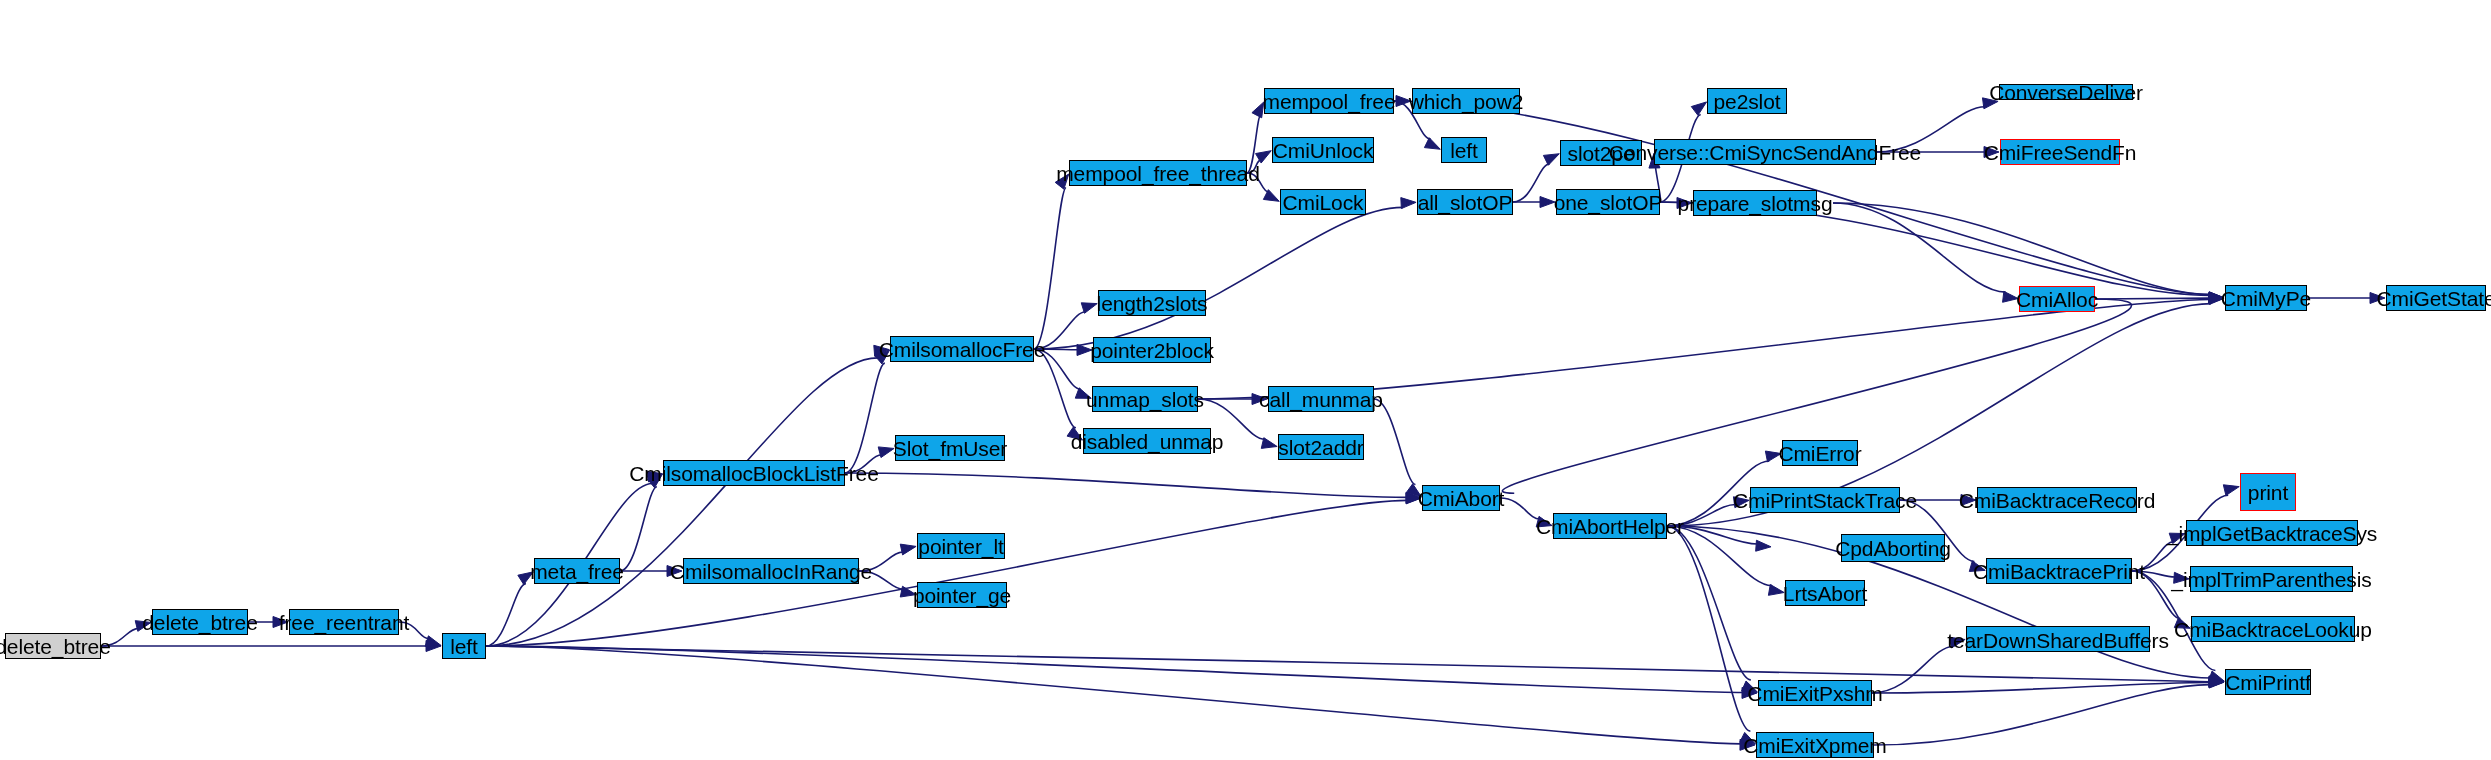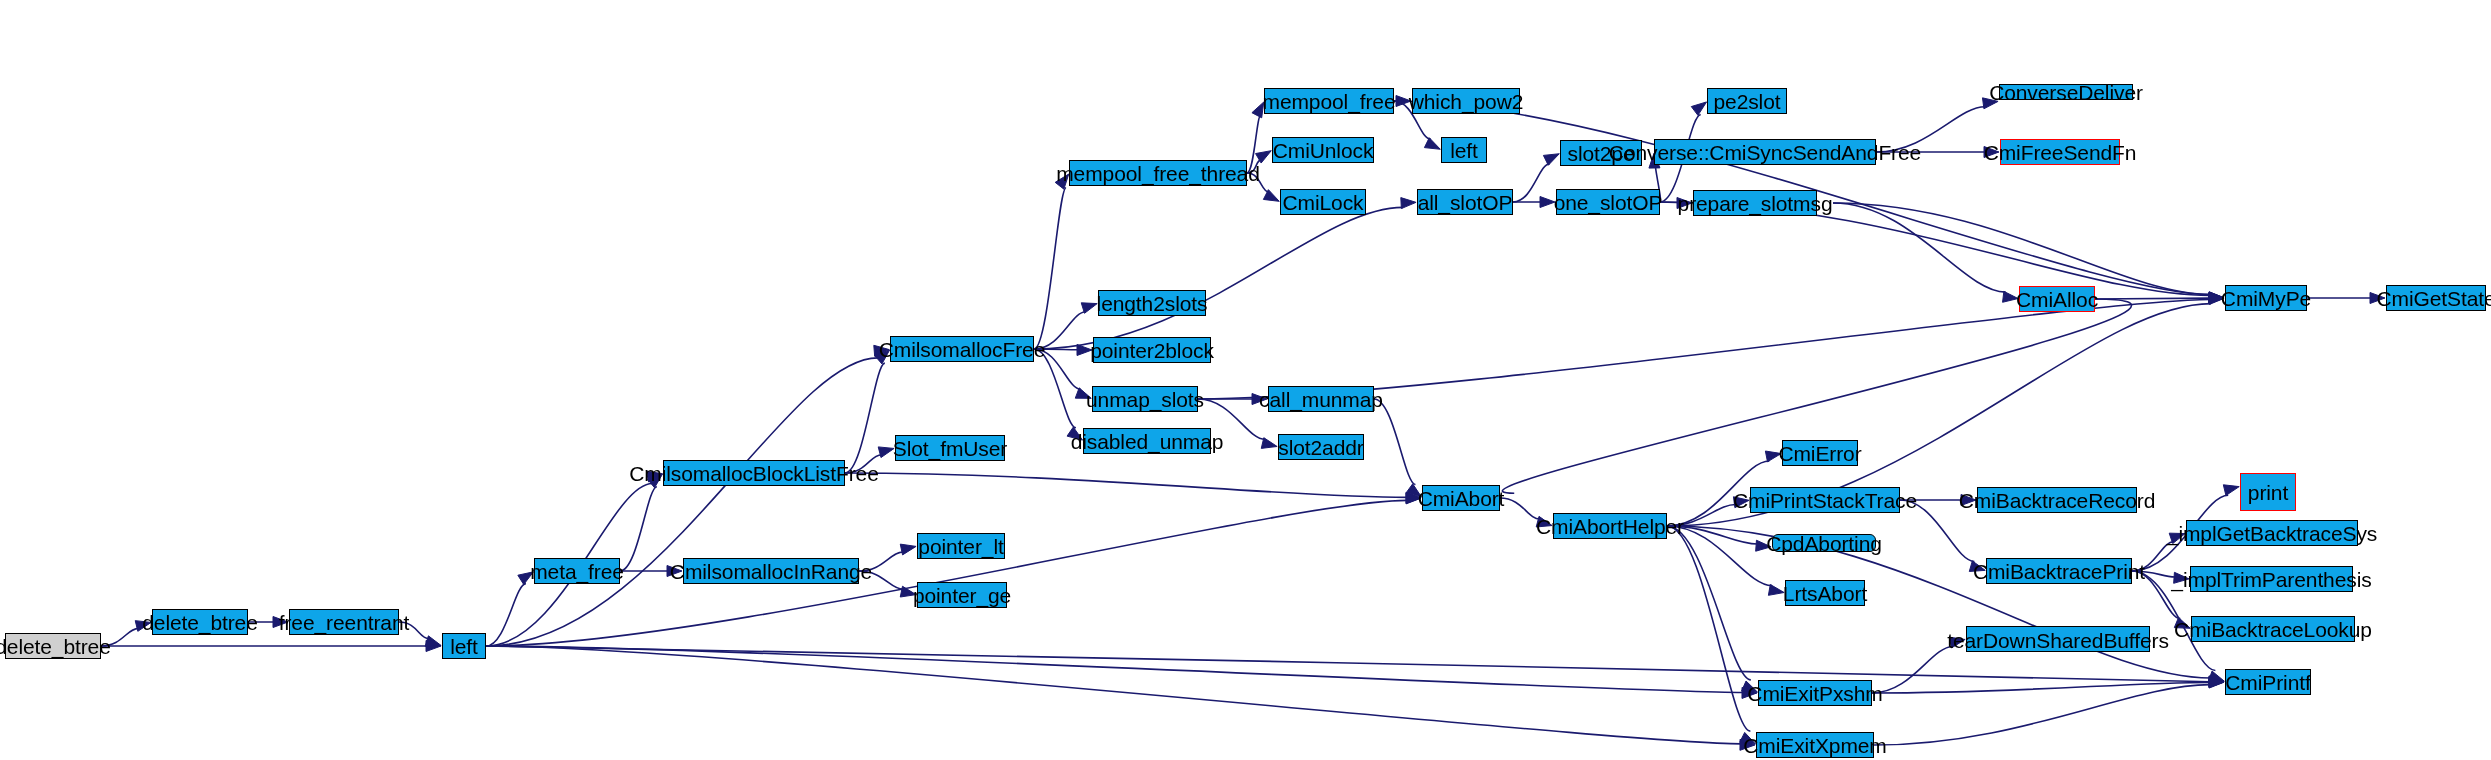--- a/index.html
+++ b/index.html
@@ -303,21 +303,21 @@
     </div>
     <div class="node-box" style="left: 1553px; top: 513px; width: 114px; height: 26px;">
       <span class="node-label">CmiAbortHelper</span>
     </div>
     <div class="node-box" style="left: 1782px; top: 440px; width: 76px; height: 26px;">
       <span class="node-label">CmiError</span>
     </div>
     <div class="node-box" style="left: 1750px; top: 487px; width: 150px; height: 26px;">
       <span class="node-label">CmiPrintStackTrace</span>
     </div>
-    <div class="node-box" style="left: 1772px; top: 534px; width: 104px; height: 18px; border-radius: 6px;">
+    <div class="node-box" style="left: 1841px; top: 534px; width: 104px; height: 28px;">
       <span class="node-label">CpdAborting</span>
     </div>
     <div class="node-box" style="left: 1785px; top: 580px; width: 80px; height: 26px;">
       <span class="node-label">LrtsAbort</span>
     </div>
     <div class="node-box" style="left: 1977px; top: 487px; width: 160px; height: 26px;">
       <span class="node-label">CmiBacktraceRecord</span>
     </div>
     <div class="node-box" style="left: 1986px; top: 558px; width: 146px; height: 26px;">
       <span class="node-label">CmiBacktracePrint</span>

